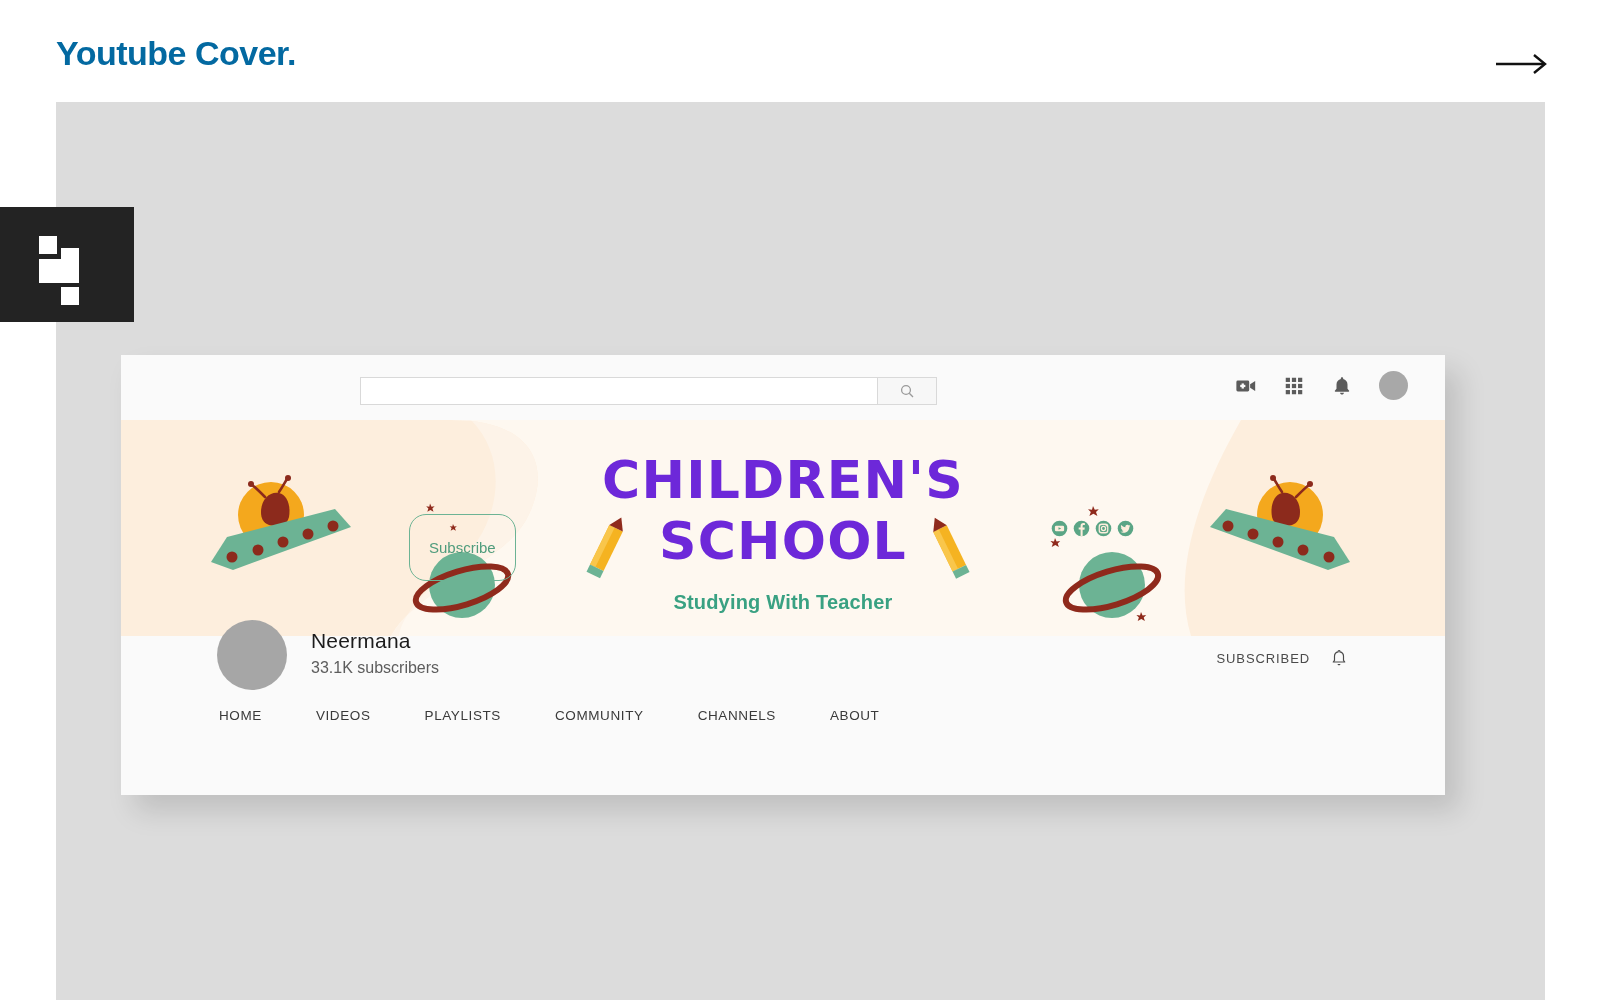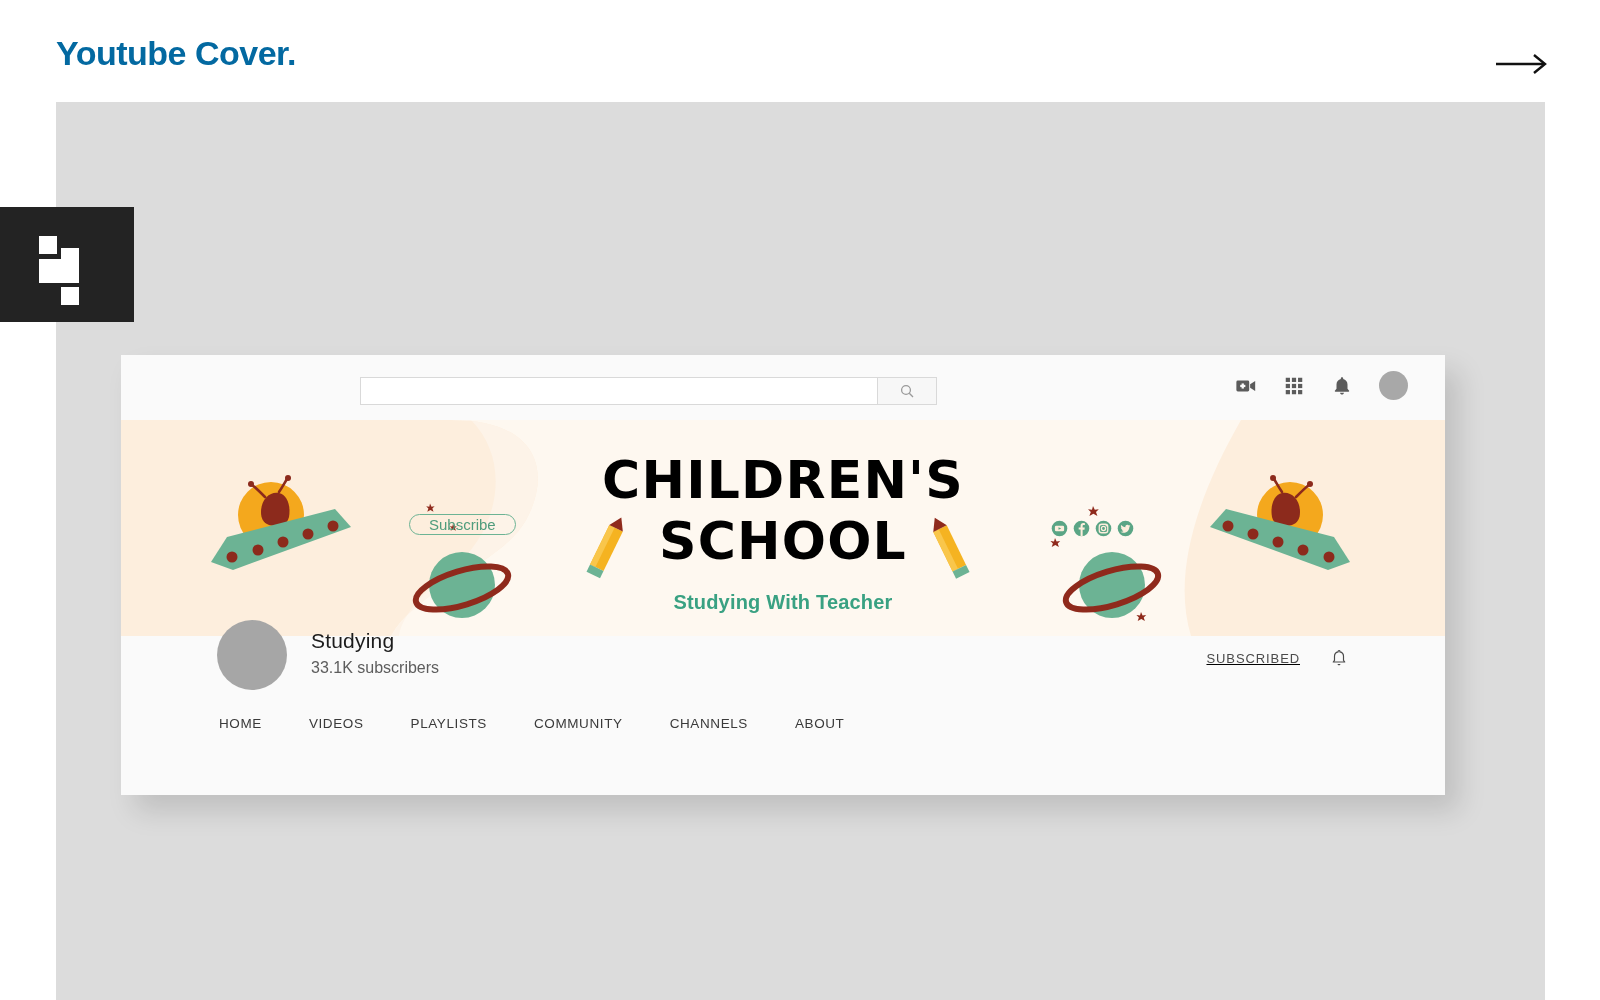--- a/index.html
+++ b/index.html
@@ -67,31 +67,31 @@
     width:29px; height:29px; border-radius:50%; background:#a8a8a8; cursor:pointer;
   }
 
   
   #banner{
     position:relative; height:216px; overflow:hidden; background:#fdeedd;
   }
   #banner-art{ position:absolute; left:0; top:0; width:100%; height:100%; }
   #subscribe-btn{
     position:absolute; left:288px; top:94px;
-    padding:1px 19px; border:1.6px solid #6cb394; border-radius:17px;
+    padding:24px 19px; border:1.6px solid #6cb394; border-radius:17px;
     color:#4f9c7c; font-size:15px; background:transparent; cursor:pointer;
     font-family:"Liberation Sans", sans-serif;
     text-align:center;
   }
   #banner-center{
     position:absolute; left:0; right:0; top:30px; text-align:center;
     pointer-events:none;
   }
   #banner-title{
-    color:#000000; font-size:52px; font-weight:bold; line-height:1.18;
+    color:#6d28d9; font-size:52px; font-weight:bold; line-height:1.18;
     letter-spacing:1.2px;
     font-family:"DejaVu Sans", sans-serif;
   }
   #banner-subtitle{
     color:#39a182; font-size:20px; font-weight:bold; margin-top:18px;
     letter-spacing:0.2px;
   }
   #social-row{
     position:absolute; left:930px; top:100px; display:flex; gap:5px;
   }
@@ -103,28 +103,28 @@
   }
   #avatar-big{
     position:absolute; left:96px; top:-16px;
     width:70px; height:70px; border-radius:50%; background:#a6a6a6;
   }
   #channel-text{ position:absolute; left:190px; top:-7px; }
   #channel-name{ font-size:21px; color:#1c1c1c; letter-spacing:0.2px; }
   #channel-subs{ font-size:16px; color:#5d5d5d; margin-top:6px; }
   #subscribed-wrap{
     position:absolute; right:96px; top:12px;
-    display:flex; align-items:center; gap:29px;text-decoration:underline;
+    display:flex; align-items:center; gap:19px;
   }
   #subscribed-label{
     font-size:13px; color:#4a4a4a; letter-spacing:0.9px; cursor:pointer;
   }
   #bell-outline{ width:20px; height:20px; display:block; cursor:pointer; }
   #nav-tabs{
-    position:absolute; left:98px; top:80px; display:flex; gap:1px;
+    position:absolute; left:98px; top:72px; display:flex; gap:8px;
   }
   .nav-tab{
     font-size:13.5px; color:#3a3a3a; letter-spacing:0.6px; cursor:pointer;
     margin-right:46px; white-space:nowrap;
   }
 </style>
 </head>
 <body>
 
 <div id="page-title">Youtube Cover.</div>
@@ -299,21 +299,21 @@
         <circle cx="12" cy="12" r="11" fill="#5aa585"></circle>
         <path d="M19 8c-.5.2-1 .4-1.6.5.6-.4 1-.9 1.2-1.6-.5.3-1.1.6-1.8.7-.5-.6-1.3-.9-2.1-.9-1.6 0-2.9 1.3-2.9 2.9 0 .2 0 .5.1.7-2.4-.1-4.6-1.3-6-3.1-.3.4-.4.9-.4 1.5 0 1 .5 1.9 1.3 2.4-.5 0-.9-.1-1.3-.4 0 1.4 1 2.6 2.3 2.8-.2.1-.5.1-.8.1-.2 0-.4 0-.5-.1.4 1.2 1.4 2 2.7 2-1 .8-2.2 1.2-3.6 1.2h-.7c1.3.8 2.8 1.3 4.4 1.3 5.3 0 8.2-4.4 8.2-8.2v-.4c.6-.4 1.1-.9 1.5-1.4z" fill="#fdeedd"></path>
       </svg>
     </div>
   </div>
 
   <div id="channel-info">
     <div id="avatar-big"></div>
 
     <div id="channel-text">
-      <div id="channel-name">Studying</div>
+      <div id="channel-name">Neermana</div>
       <div id="channel-subs">33.1K subscribers</div>
     </div>
 
     <div id="subscribed-wrap">
       <div id="subscribed-label">SUBSCRIBED</div>
       <svg id="bell-outline" viewBox="0 0 24 24">
         <path d="M12 3c-.6 0-1.1.5-1.1 1.1v.6C8.3 5.2 6.6 7.4 6.6 10v4.9l-1.5 1.9h13.8l-1.5-1.9V10c0-2.6-1.7-4.8-4.3-5.3v-.6C13.1 3.5 12.6 3 12 3z" fill="none" stroke="#4a4a4a" stroke-width="1.4" stroke-linejoin="round"></path>
         <path d="M10.2 19.1c.2 1 .9 1.7 1.8 1.7s1.6-.7 1.8-1.7z" fill="#4a4a4a"></path>
       </svg>
     </div>

